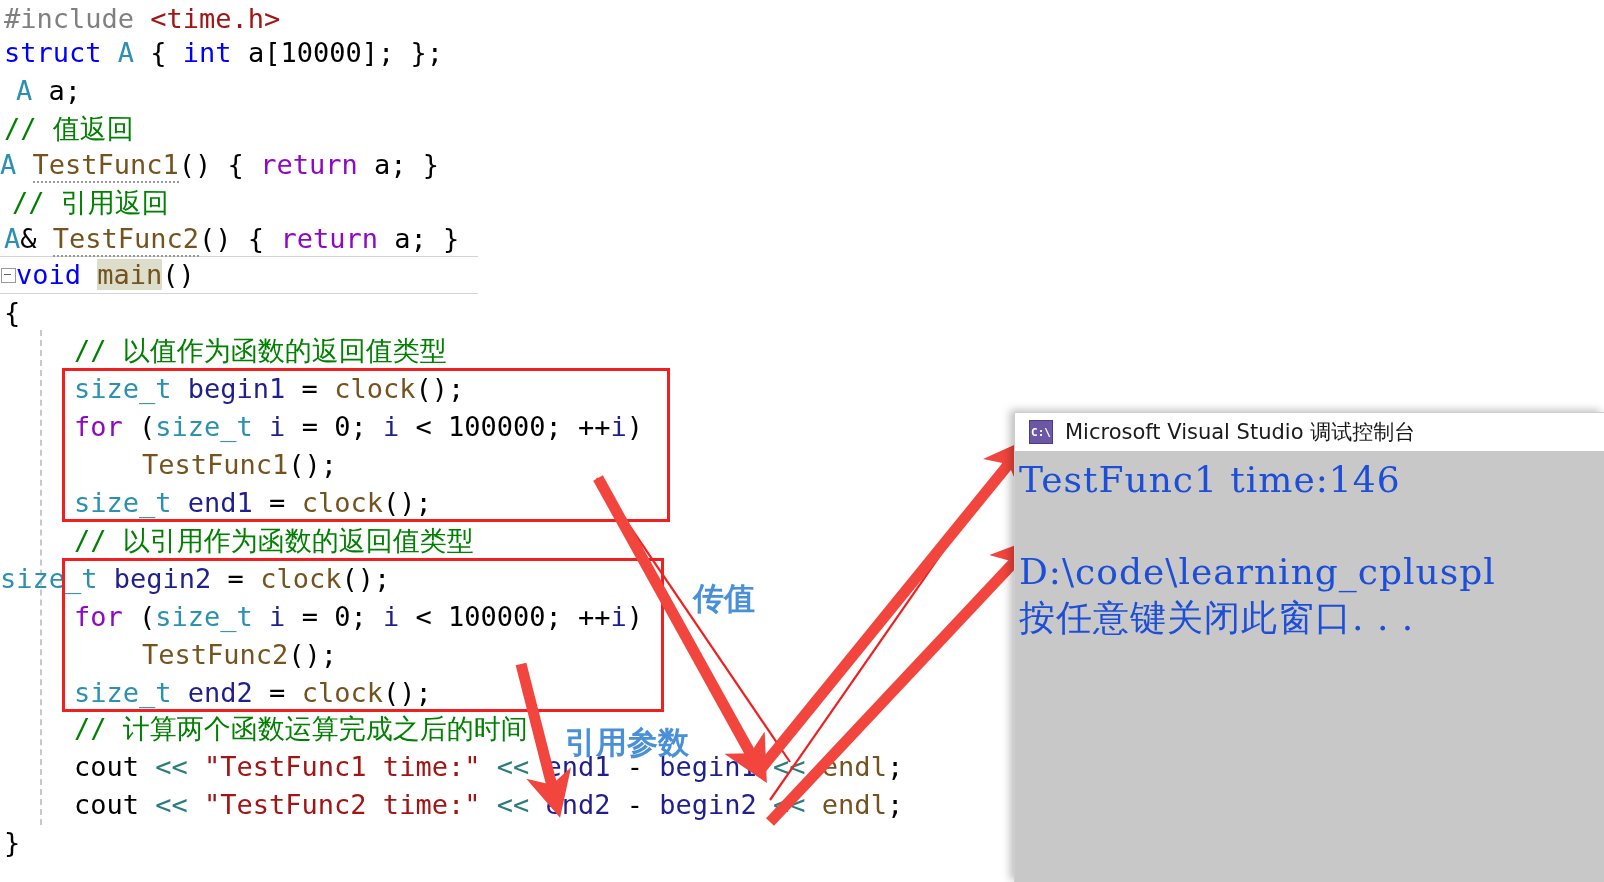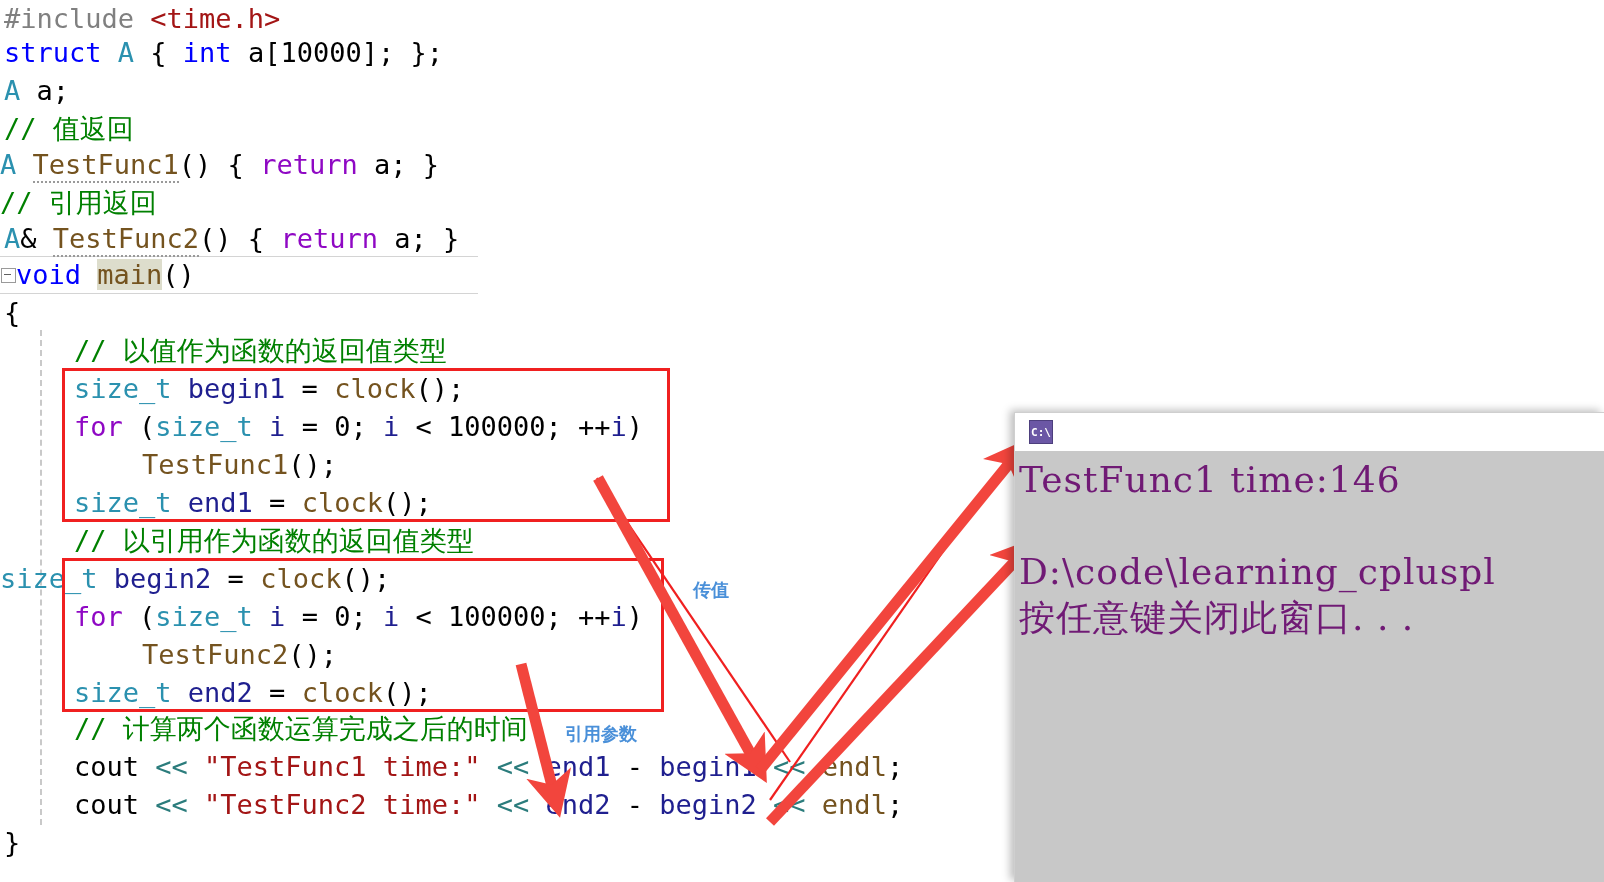--- a/index.html
+++ b/index.html
@@ -66,21 +66,21 @@
     position:absolute;border:3px solid #F02020;box-sizing:border-box;
     background:transparent;pointer-events:none;
   }
   #redbox-1{left:62px;top:368px;width:608px;height:154px;}
   #redbox-2{left:62px;top:558px;width:602px;height:154px;}
 
   
   .bluelabel{
     position:absolute;color:#4A90D9;
     font-family:"DejaVu Sans","Liberation Sans",sans-serif;
-    font-size:18px;font-weight:600;white-space:nowrap;
+    font-size:31px;font-weight:600;white-space:nowrap;
   }
   #label-chuanzhi{left:693px;top:578px;}
   #label-yinyong{left:565px;top:722px;}
 
   
   #arrows{position:absolute;left:0;top:0;width:1604px;height:882px;pointer-events:none;}
 
   
   #console-window{
     position:absolute;left:1014px;top:412px;width:590px;height:470px;
@@ -105,41 +105,41 @@
     font-size:21px;color:#1a1a1a;white-space:nowrap;
   }
   #console-body{
     position:absolute;left:0;top:38px;right:0;bottom:0;
     background:#C8C8C8;
     padding:6px 0 0 4px;box-sizing:border-box;
     overflow:hidden;
   }
   .console-line{
     font-family:"DejaVu Serif","Liberation Serif",serif;
-    font-size:36px;line-height:46px;color:#701a75;white-space:pre;
+    font-size:36px;line-height:46px;color:#1d4ed8;white-space:pre;
     letter-spacing:1px;
   }
   .console-blank{height:46px;}
 </style>
 </head>
 <body>
 
 <div id="editor">
 
   <div id="current-line"></div>
   <div id="fold-box"></div>
   <div id="indent-guide"></div>
 
   <div id="code-lines">
       <div class="code-line" style="top: 0px; padding-left: 4px;"><span class="t-pp">#include </span><span class="t-str">&lt;time.h&gt;</span></div>
       <div class="code-line" style="top: 34px; padding-left: 4px;"><span class="t-kw">struct</span><span class="t-plain"> </span><span class="t-type">A</span><span class="t-plain"> { </span><span class="t-kw">int</span><span class="t-plain"> a[10000]; };</span></div>
-      <div class="code-line" style="top: 72px; padding-left: 4px;"><span class="t-type">A</span><span class="t-plain"> a;</span></div>
+      <div class="code-line" style="top: 72px; padding-left: 16px;"><span class="t-type">A</span><span class="t-plain"> a;</span></div>
       <div class="code-line" style="top: 110px; padding-left: 4px;"><span class="t-cmt">// 值返回</span></div>
       <div class="code-line" style="top: 146px; padding-left: 0;"><span class="t-type">A</span><span class="t-plain"> </span><span class="t-fn dotted-underline">TestFunc1</span><span class="t-plain">() { </span><span class="t-ctrl">return</span><span class="t-plain"> a; }</span></div>
-      <div class="code-line" style="top: 184px; padding-left: 0;"><span class="t-cmt">// 引用返回</span></div>
+      <div class="code-line" style="top: 184px; padding-left: 12px;"><span class="t-cmt">// 引用返回</span></div>
       <div class="code-line" style="top: 220px; padding-left: 4px;"><span class="t-type">A</span><span class="t-plain">&amp; </span><span class="t-fn dotted-underline">TestFunc2</span><span class="t-plain">() { </span><span class="t-ctrl">return</span><span class="t-plain"> a; }</span></div>
       <div class="code-line" style="top: 256px; padding-left: 16px;"><span class="t-kw">void</span><span class="t-plain"> </span><span class="t-fn ref-hl">main</span><span class="t-plain">()</span></div>
       <div class="code-line" style="top: 294px; padding-left: 4px;"><span class="t-plain">{</span></div>
       <div class="code-line" style="top: 332px; padding-left: 74px;"><span class="t-cmt">// 以值作为函数的返回值类型</span></div>
       <div class="code-line" style="top: 370px; padding-left: 74px;"><span class="t-type">size_t</span><span class="t-plain"> </span><span class="t-var">begin1</span><span class="t-plain"> = </span><span class="t-fn">clock</span><span class="t-plain">();</span></div>
       <div class="code-line" style="top: 408px; padding-left: 74px;"><span class="t-ctrl">for</span><span class="t-plain"> (</span><span class="t-type">size_t</span><span class="t-plain"> </span><span class="t-var">i</span><span class="t-plain"> = 0; </span><span class="t-var">i</span><span class="t-plain"> &lt; 100000; ++</span><span class="t-var">i</span><span class="t-plain">)</span></div>
       <div class="code-line" style="top: 446px; padding-left: 142px;"><span class="t-fn">TestFunc1</span><span class="t-plain">();</span></div>
       <div class="code-line" style="top: 484px; padding-left: 74px;"><span class="t-type">size_t</span><span class="t-plain"> </span><span class="t-var">end1</span><span class="t-plain"> = </span><span class="t-fn">clock</span><span class="t-plain">();</span></div>
       <div class="code-line" style="top: 522px; padding-left: 74px; text-align: right;"><span class="t-cmt">// 以引用作为函数的返回值类型</span></div>
       <div class="code-line" style="top: 560px; "><span class="t-type">size_t</span><span class="t-plain"> </span><span class="t-var">begin2</span><span class="t-plain"> = </span><span class="t-fn">clock</span><span class="t-plain">();</span></div>
@@ -177,20 +177,21 @@
 
     <path d="M760,770 L1012,460" stroke="#F2453D" stroke-width="11" fill="none" marker-end="url(#arrowhead-thick)"></path>
 
     <path d="M770,822 L1018,558" stroke="#F2453D" stroke-width="11" fill="none" marker-end="url(#arrowhead-thick)"></path>
   </svg>
 </div>
 
 <div id="console-window">
   <div id="console-titlebar">
     <div id="console-icon">C:\</div>
+    <div id="console-title">Microsoft Visual Studio 调试控制台</div>
   </div>
   <div id="console-body">
     <div id="console-lines">
         <div class="console-line">TestFunc1 time:146</div>
         <div class="console-blank"></div>
         <div class="console-line">D:\code\learning_cpluspl</div>
         <div class="console-line">按任意键关闭此窗口. . .</div>
       </div>
   </div>
 </div>

